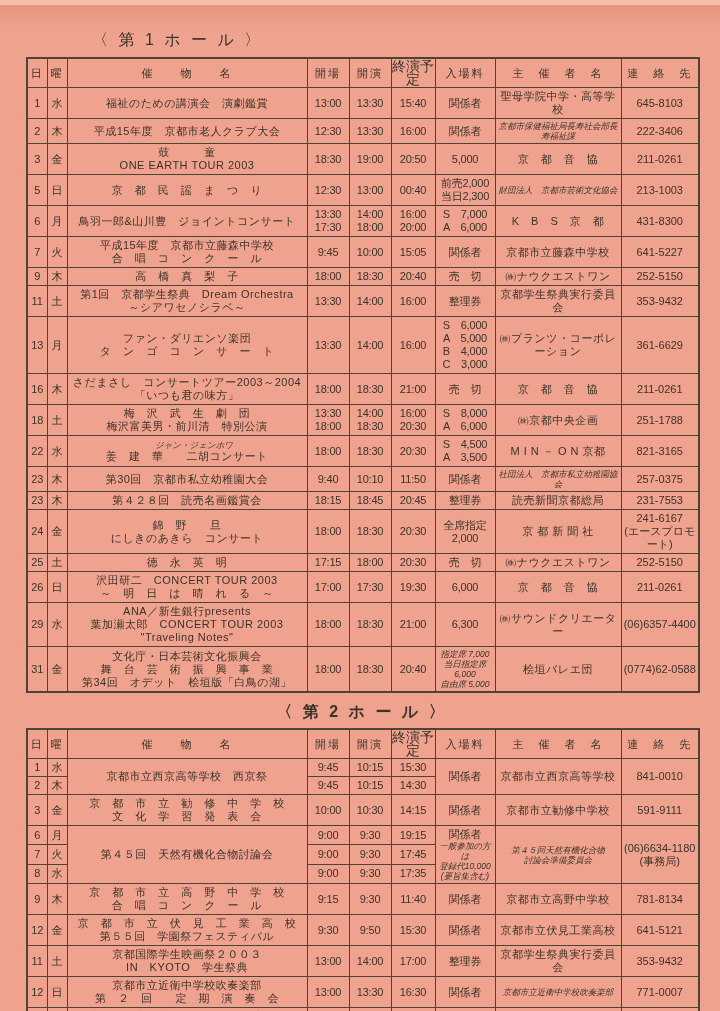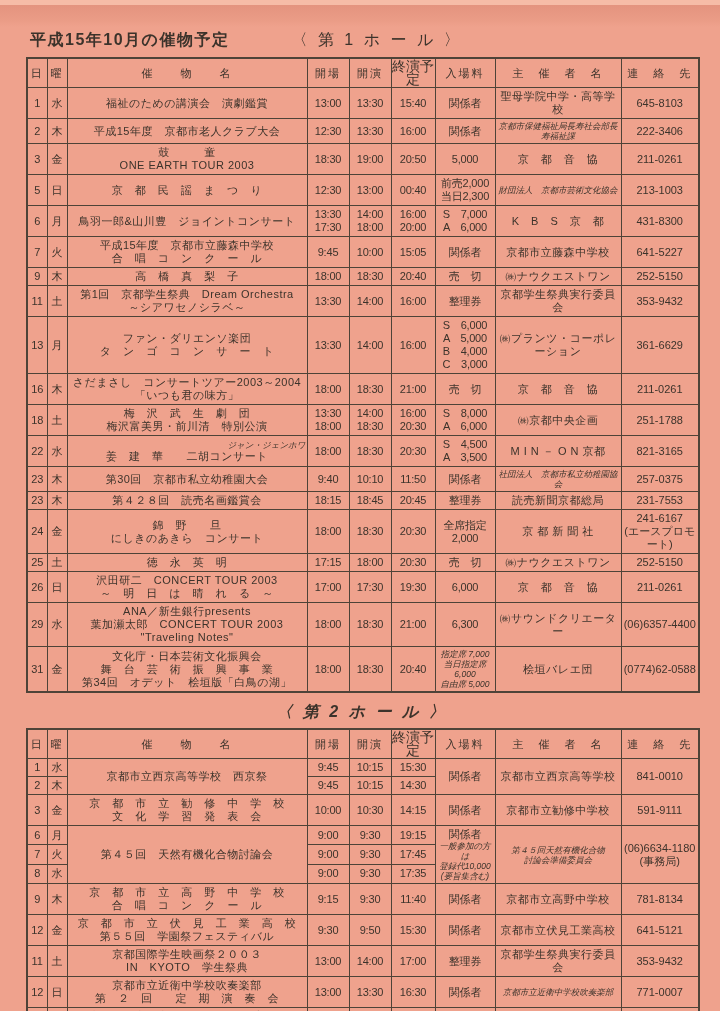--- a/index.html
+++ b/index.html
@@ -20,21 +20,21 @@
   }
   .top-edge {
     position:absolute; top:0; left:0; width:720px; height:5px;
     background:#f6bca7;
   }
   .page { position:relative; padding:30px 0 0 26px; }
 
   .doc-title-row { display:flex; align-items:flex-end; margin:0 0 6px 4px; }
   .doc-title { font-size:16px; font-weight:bold; letter-spacing:1.5px; }
   .hall-label { font-size:16px; font-weight:normal; letter-spacing:3px; margin-left:62px; }
-  .hall2-label { width:672px; text-align:center; font-size:16px; font-weight:bold; letter-spacing:3px; margin:9px 0 5px;font-style:italic; }
+  .hall2-label { width:672px; text-align:center; font-size:16px; font-weight:bold; letter-spacing:3px; margin:9px 0 5px; }
 
   table.sched {
     border-collapse:collapse;
     table-layout:fixed;
     width:672px;
     border:2px solid #4e4338;
   }
   .sched th, .sched td {
     border:1px solid #4e4338;
     text-align:center;
@@ -53,32 +53,31 @@
   }
   .sched thead th.end-col { font-size:14px; letter-spacing:0; }
   .day-cell  { font-size:10.5px; }
   .wd-cell   { font-size:10.5px; }
   .event-cell{ font-size:11.5px; letter-spacing:.5px; }
   .time-cell { font-size:10.5px; padding:2px 0; letter-spacing:-.2px; }
   .fee-cell  { font-size:10px; letter-spacing:-.2px; }
   .org-cell  { font-size:10.5px; text-align:left; padding-left:5px; letter-spacing:.5px; }
   .tel-cell  { font-size:10.5px; letter-spacing:0;border-radius:9px; }
   .small-line{ font-size:8.5px; line-height:10px; letter-spacing:0;font-style:italic; }
-  .event-cell .small-line { text-align:right; padding-left:14px; }
+  .event-cell .small-line { text-align:center; padding-left:14px; }
 </style>
 </head>
 <body>
 
 <div class="top-edge"></div>
 <div class="top-band"></div>
 
 <div class="page">
 
   <div class="doc-title-row">
-    <span class="doc-title">平成15年10月の催物予定</span>
     <span class="hall-label">〈 第 1 ホ ー ル 〉</span>
   </div>
 
   <table class="sched">
     <colgroup>
       <col style="width:20px">
         <col style="width:20px">
         <col style="width:240px">
       <col style="width:42px">
         <col style="width:42px">

